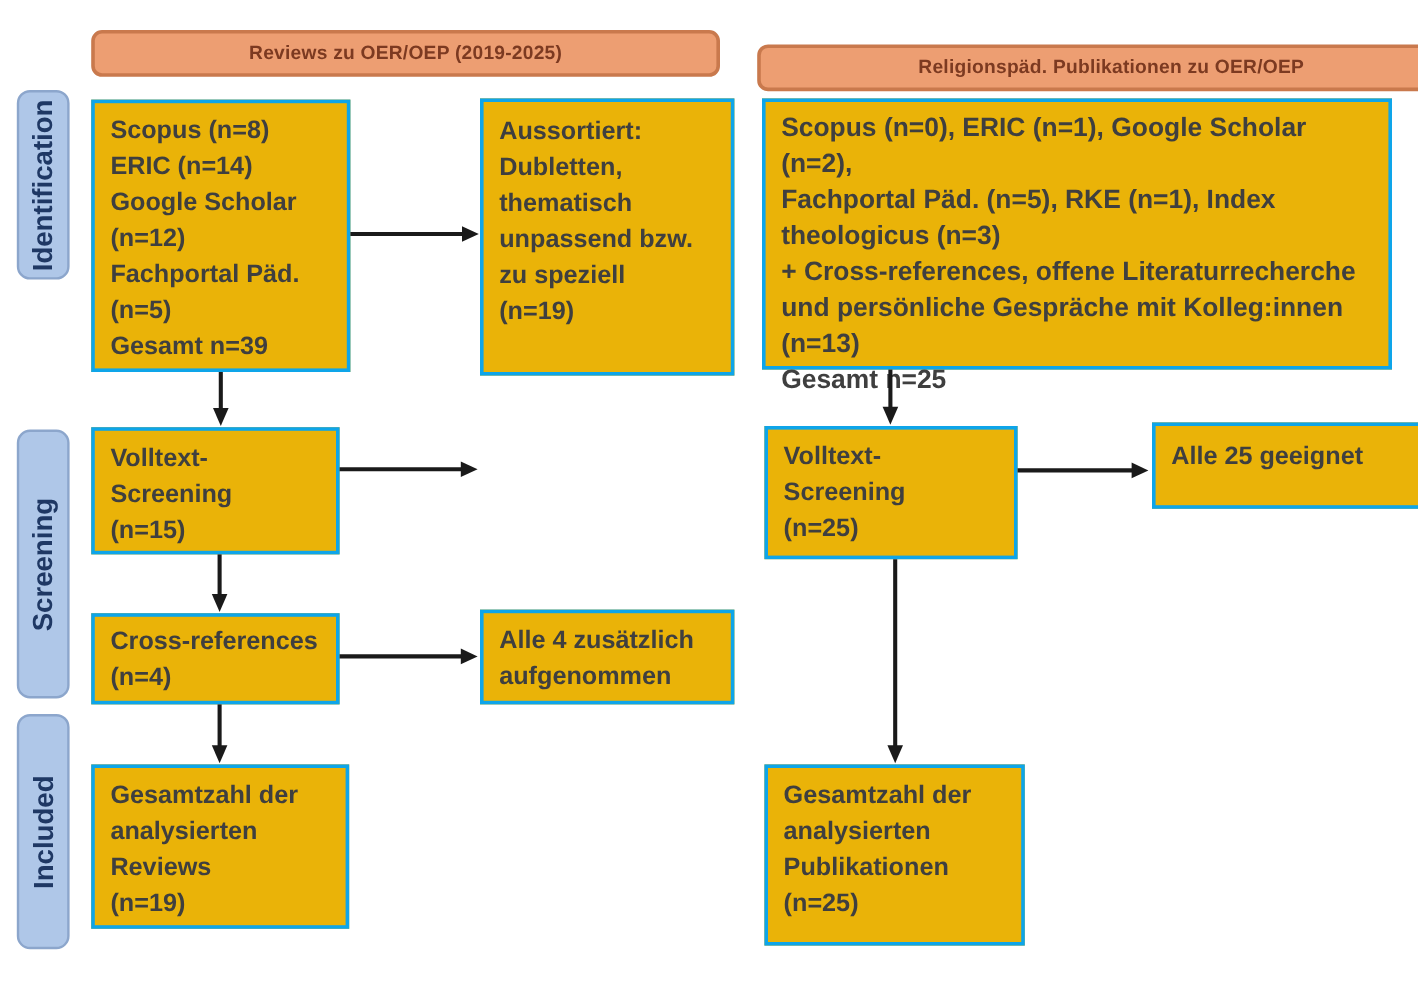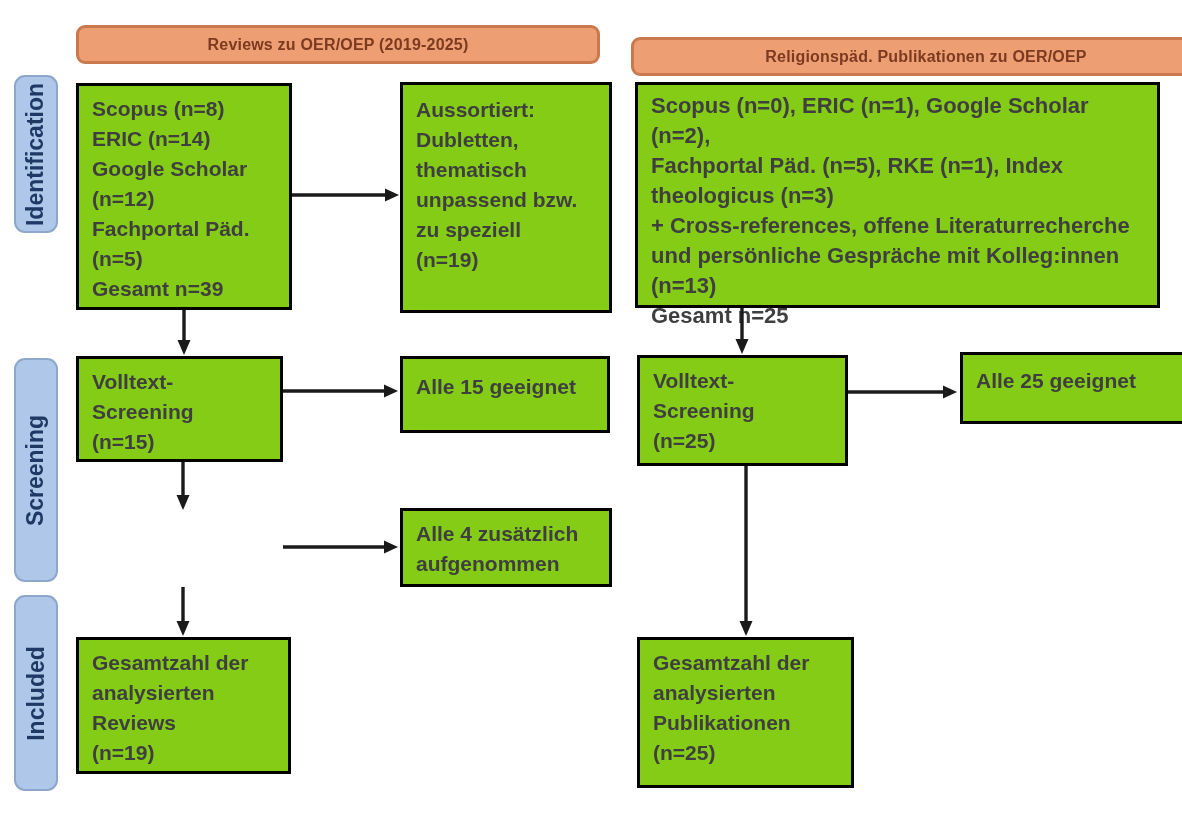--- a/index.html
+++ b/index.html
@@ -32,22 +32,22 @@
     display:flex;align-items:center;justify-content:center;
   }
   .stage span{
     transform:rotate(-90deg);
     white-space:nowrap;
     font-size:23px;
     font-weight:700;
   }
   
   .fbox{
-    background:#84cc16;
-    border:3px solid #000000;
+    background:#eab308;
+    border:3px solid #0ea5e9;
     color:#3F3F3F;
     font-size:21px;
     font-weight:700;
     line-height:30px;
     white-space:pre-line;
     padding:8px 12px 0 13px;
   }
   .fbox.small{font-size:22px;padding-top:6px;}
   .fbox.padtop{padding-top:13px;}
   svg.arrows{position:absolute;left:0;top:0;pointer-events:none;}
@@ -81,21 +81,22 @@
 Gesamt n=39</div>
   <div class="abs fbox" style="left:400px;top:82px;width:212px;height:231px;padding-top:10px;">Aussortiert:
 Dubletten,
 thematisch
 unpassend bzw.
 zu speziell
 (n=19)</div>
   <div class="abs fbox" style="left:76px;top:356px;width:207px;height:106px;">Volltext-
 Screening
 (n=15)</div>
-  <div class="abs fbox padtop" style="left:400px;top:356px;width:210px;height:77px;">Alle 15 geeignet</div>
+  <div class="abs fbox" style="left:76px;top:511px;width:207px;height:76px;padding-top:6px;">Cross-references
+(n=4)</div>
   <div class="abs fbox" style="left:400px;top:508px;width:212px;height:79px;">Alle 4 zusätzlich
 aufgenommen</div>
   <div class="abs fbox" style="left:76px;top:637px;width:215px;height:137px;">Gesamtzahl der
 analysierten
 Reviews
 (n=19)</div>
 
   <div class="abs fbox small" style="left:635px;top:82px;width:525px;height:226px;">Scopus (n=0), ERIC (n=1), Google Scholar (n=2),
 Fachportal Päd. (n=5), RKE (n=1), Index
 theologicus (n=3)

